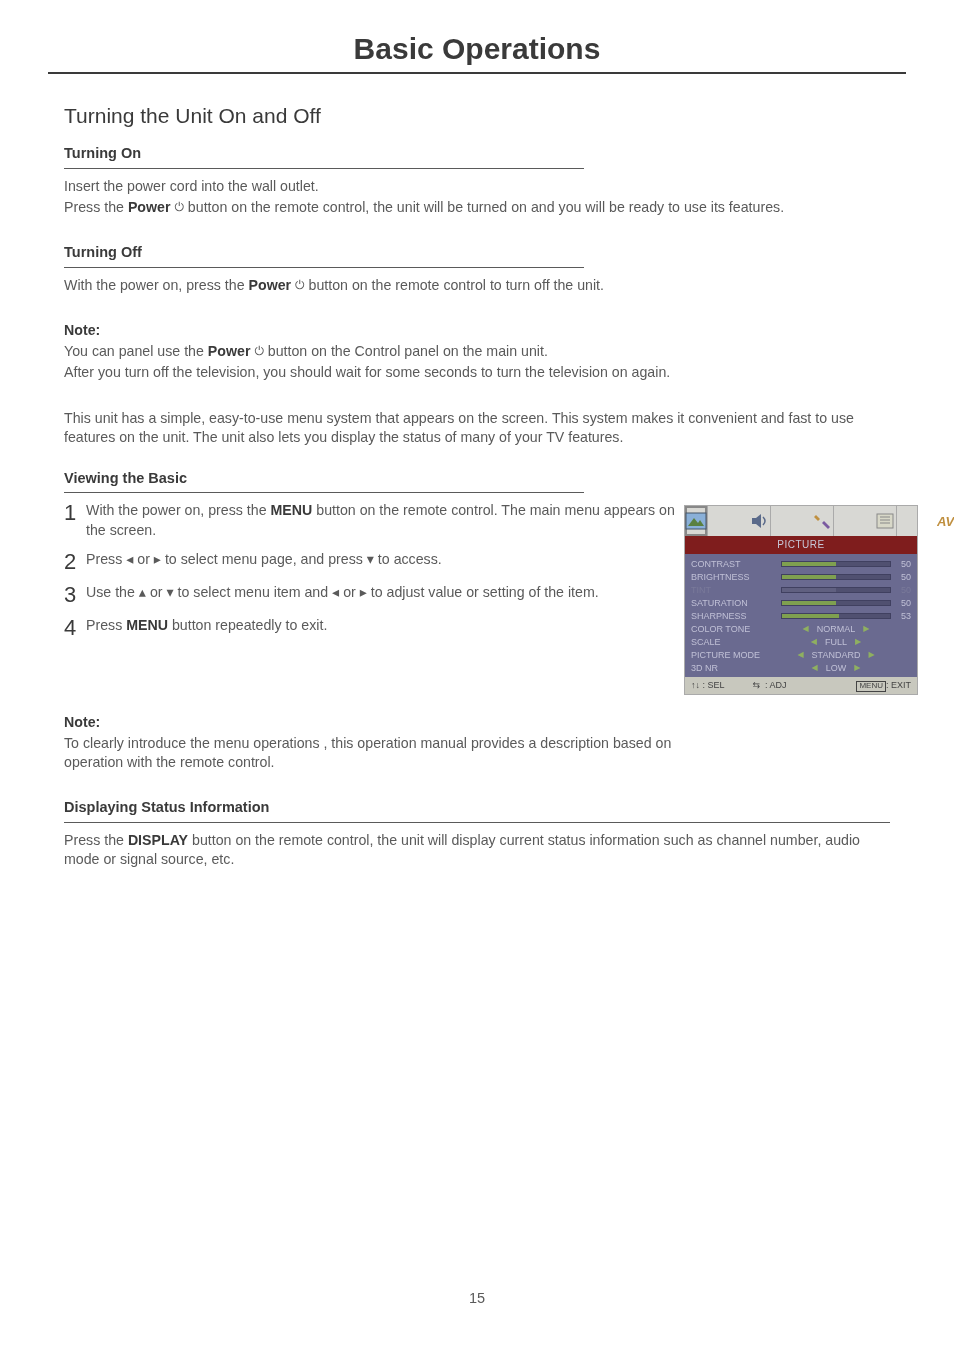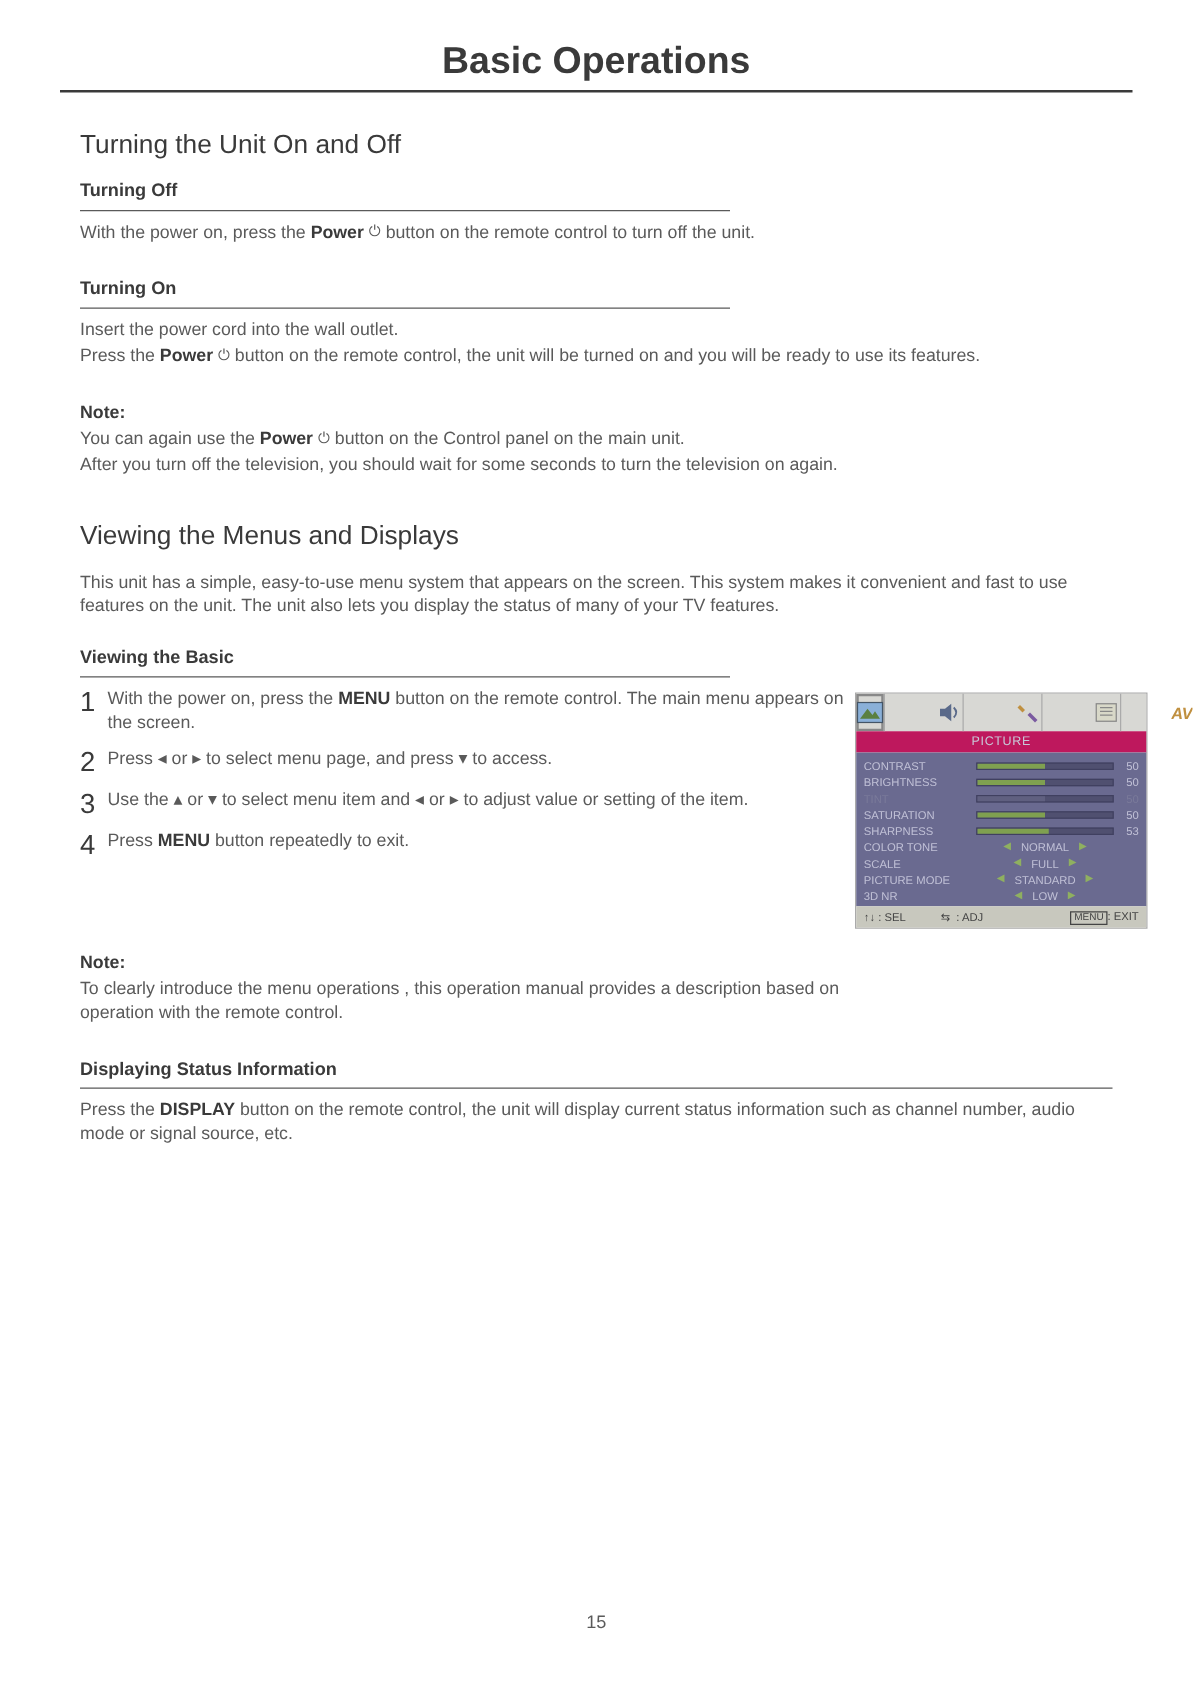--- a/index.html
+++ b/index.html
@@ -90,21 +90,21 @@
     flex: 1;
     height: 30px;
     display: flex;
     align-items: center;
     justify-content: center;
     border-right: 1px solid #aaa;
   }
   .osd-tab:last-child { border-right: none; }
   .osd-tab.active { box-shadow: inset 0 0 0 2px #888; }
   .osd-header {
-    background: #be185d;
+    background: #7f1d1d;
     color: #c8c8d8;
     font-size: 10px;
     text-align: center;
     padding: 2px 16px;
     letter-spacing: 0.5px;
   }
   .osd-body {
     background: #6a6a90;
     padding: 4px 6px 2px 6px;
   }
@@ -165,45 +165,44 @@
 <body>
 
 <div class="page-title">Basic Operations</div>
 <div class="title-rule"></div>
 
 <div class="content">
 
   <h2>Turning the Unit On and Off</h2>
 
   <div class="block">
-    <h3>Turning Off</h3>
-    <div class="mid-rule"></div>
-    <p>
-      <span>With the power on, press the </span><span class="bold">Power</span> <span class="power-icon">⏻</span><span> button on the remote control to turn off the unit.</span>
-    </p>
-  </div>
-
-  <div class="block">
     <h3>Turning On</h3>
     <div class="mid-rule"></div>
     <p>Insert the power cord into the wall outlet.</p>
     <p>
       <span>Press the </span><span class="bold">Power</span> <span class="power-icon">⏻</span><span> button on the remote control, the unit will be turned on and you will be ready to use its features.</span>
     </p>
   </div>
 
   <div class="block">
+    <h3>Turning Off</h3>
+    <div class="mid-rule"></div>
+    <p>
+      <span>With the power on, press the </span><span class="bold">Power</span> <span class="power-icon">⏻</span><span> button on the remote control to turn off the unit.</span>
+    </p>
+  </div>
+
+  <div class="block">
     <p class="italic bold">Note:</p>
     <p class="italic">
-      <span>You can again use the </span><span class="bold italic">Power</span> <span class="power-icon">⏻</span><span class="italic"> button on the Control panel on the main unit.</span>
+      <span>You can panel use the </span><span class="bold italic">Power</span> <span class="power-icon">⏻</span><span class="italic"> button on the Control panel on the main unit.</span>
     </p>
     <p class="italic">After you turn off the television, you should wait for some seconds to turn the television on again.</p>
   </div>
 
-  <h2 style="margin-top:32px">Viewing the Menus and Displays</h2>
 
   <p style="margin-bottom:22px">This unit has a simple, easy-to-use menu system that appears on the screen. This system makes it convenient and fast to use features on the unit. The unit also lets you display the status of many of your TV features.</p>
 
   <h3>Viewing the Basic</h3>
   <div class="mid-rule"></div>
 
   <div class="menu-row">
     <div class="menu-col-left">
       <ol class="steps">
         <li>

